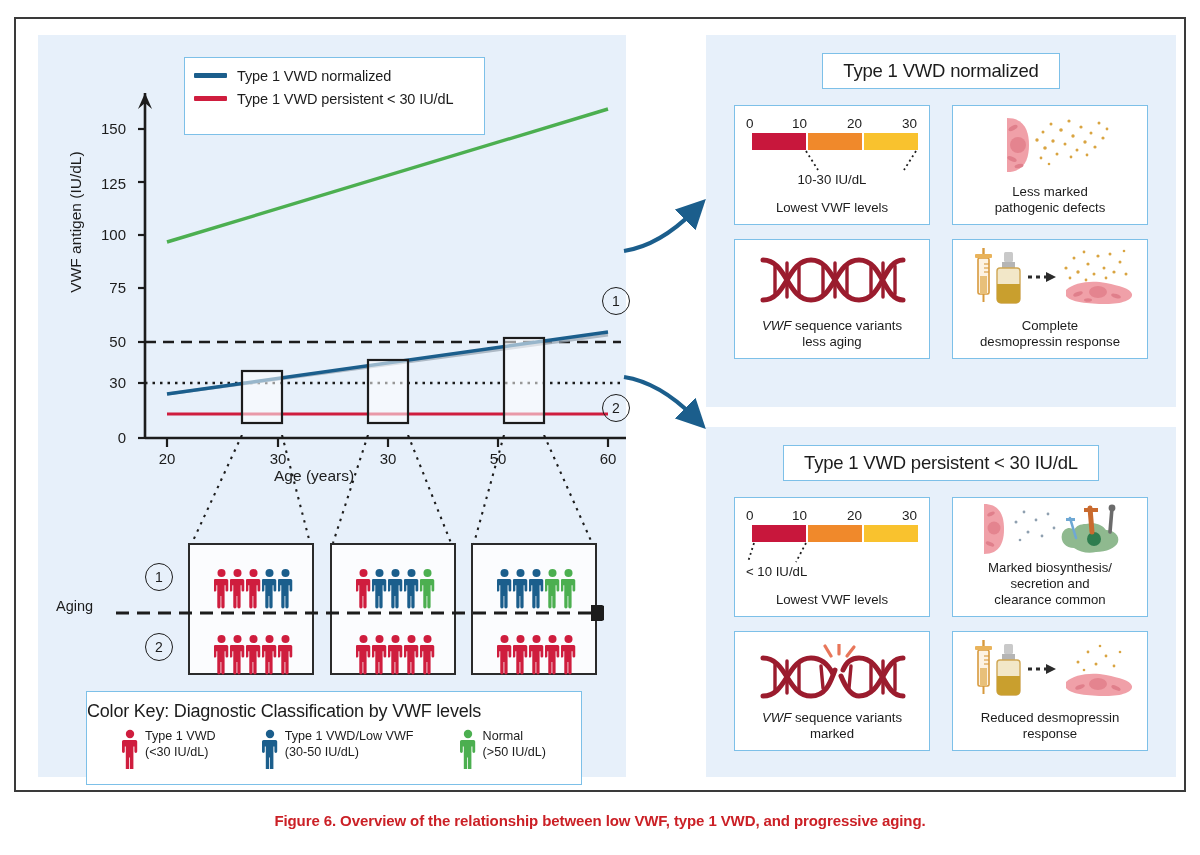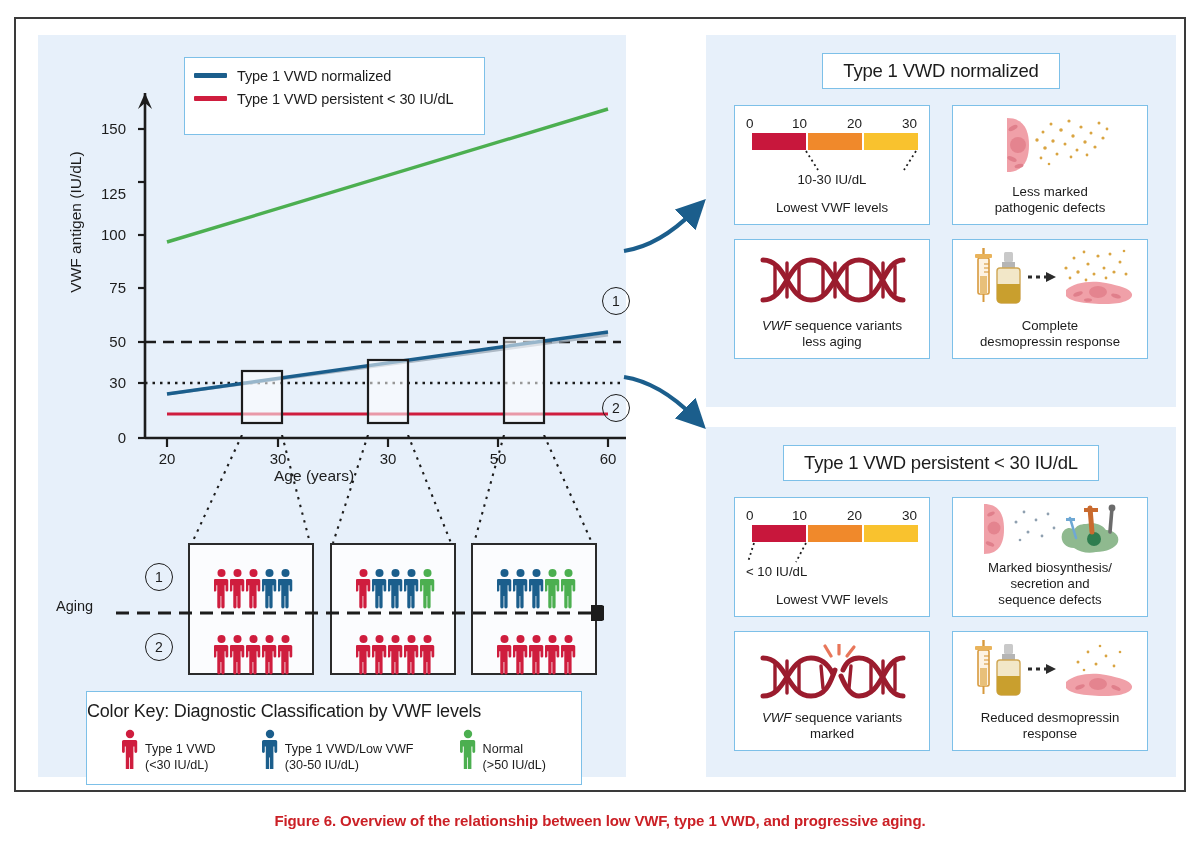--- a/index.html
+++ b/index.html
@@ -86,21 +86,21 @@
     position: absolute; left: 48px; top: 656px;
     width: 496px; height: 94px;
     background: #ffffff; border: 1.6px solid #7dc0e8;
   }
   .color-key-title {
     text-align: left; font-size: 18px; color: #1c1c1c;
     margin-top: 9px; letter-spacing: -0.2px;
   }
   .key-items { display: flex; justify-content: space-around; margin-top: 7px; padding: 0 12px; }
   .key-item { display: flex; align-items: flex-start; gap: 7px; }
-  .key-item-text { font-size: 12.6px; color: #1c1c1c; line-height: 1.25; margin-top: 13px; }
+  .key-item-text { font-size: 12.6px; color: #1c1c1c; line-height: 1.25; }
 
   
   .right-panel {
     position: absolute; width: 470px;
     background: #e7f0fa;
   }
   .rp-top { left: 690px; top: 16px; height: 372px; }
   .rp-bottom { left: 690px; top: 408px; height: 350px; }
 
   .panel-title-box {
@@ -194,21 +194,21 @@
 
           <rect x="204" y="336" width="40" height="52" fill="#ffffff" fill-opacity="0.55" stroke="#1c1c1c" stroke-width="2.2"></rect>
           <rect x="330" y="325" width="40" height="63" fill="#ffffff" fill-opacity="0.55" stroke="#1c1c1c" stroke-width="2.2"></rect>
           <rect x="466" y="303" width="40" height="85" fill="#ffffff" fill-opacity="0.55" stroke="#1c1c1c" stroke-width="2.2"></rect>
         </svg>
 
         <div class="axis-label-y">VWF antigen (IU/dL)</div>
         <div class="axis-label-x">Age (years)</div>
 
         <div class="tick-y" style="left:48px; top:85px;">150</div>
-        <div class="tick-y" style="left:48px; top:150px;">125</div>
+        <div class="tick-y" style="left:48px; top:140px;">125</div>
         <div class="tick-y" style="left:48px; top:191px;">100</div>
         <div class="tick-y" style="left:48px; top:244px;">75</div>
         <div class="tick-y" style="left:48px; top:298px;">50</div>
         <div class="tick-y" style="left:48px; top:339px;">30</div>
         <div class="tick-y" style="left:48px; top:394px;">0</div>
 
         <div class="tick-x" style="left:109px; top:415px;">20</div>
         <div class="tick-x" style="left:220px; top:415px;">30</div>
         <div class="tick-x" style="left:330px; top:415px;">30</div>
         <div class="tick-x" style="left:440px; top:415px;">50</div>
@@ -686,21 +686,21 @@
                 <line x1="140" y1="30" x2="142" y2="6" stroke="#6b6b6b" stroke-width="3.6" stroke-linecap="round"></line>
                 <circle cx="142" cy="6" r="3.4" fill="#6b6b6b"></circle>
                 <line x1="106" y1="36" x2="100" y2="16" stroke="#6fa8d4" stroke-width="2.6" stroke-linecap="round"></line>
                 <path d="M96,16 h9 v3 h-9 z" fill="#6fa8d4"></path>
               </g>
             </svg>
           </span>
           <div class="card-caption">
             <span>Marked biosynthesis/</span><br>
             <span>secretion and</span><br>
-            <span>sequence defects</span>
+            <span>clearance common</span>
           </div>
         </div>
 
         <div class="card">
           <span style="margin-top:12px">
             <svg width="150" height="58" viewBox="0 0 150 58">
               <g stroke="#9b1c2e" stroke-width="5" fill="none" stroke-linecap="round">
                 <path d="M6,14 C30,14 30,52 54,52 C70,52 74,36 78,26"></path>
                 <path d="M6,52 C30,52 30,14 54,14 C66,14 72,22 76,30"></path>
                 <path d="M86,26 C90,16 96,14 102,14 C126,14 126,52 146,52"></path>

